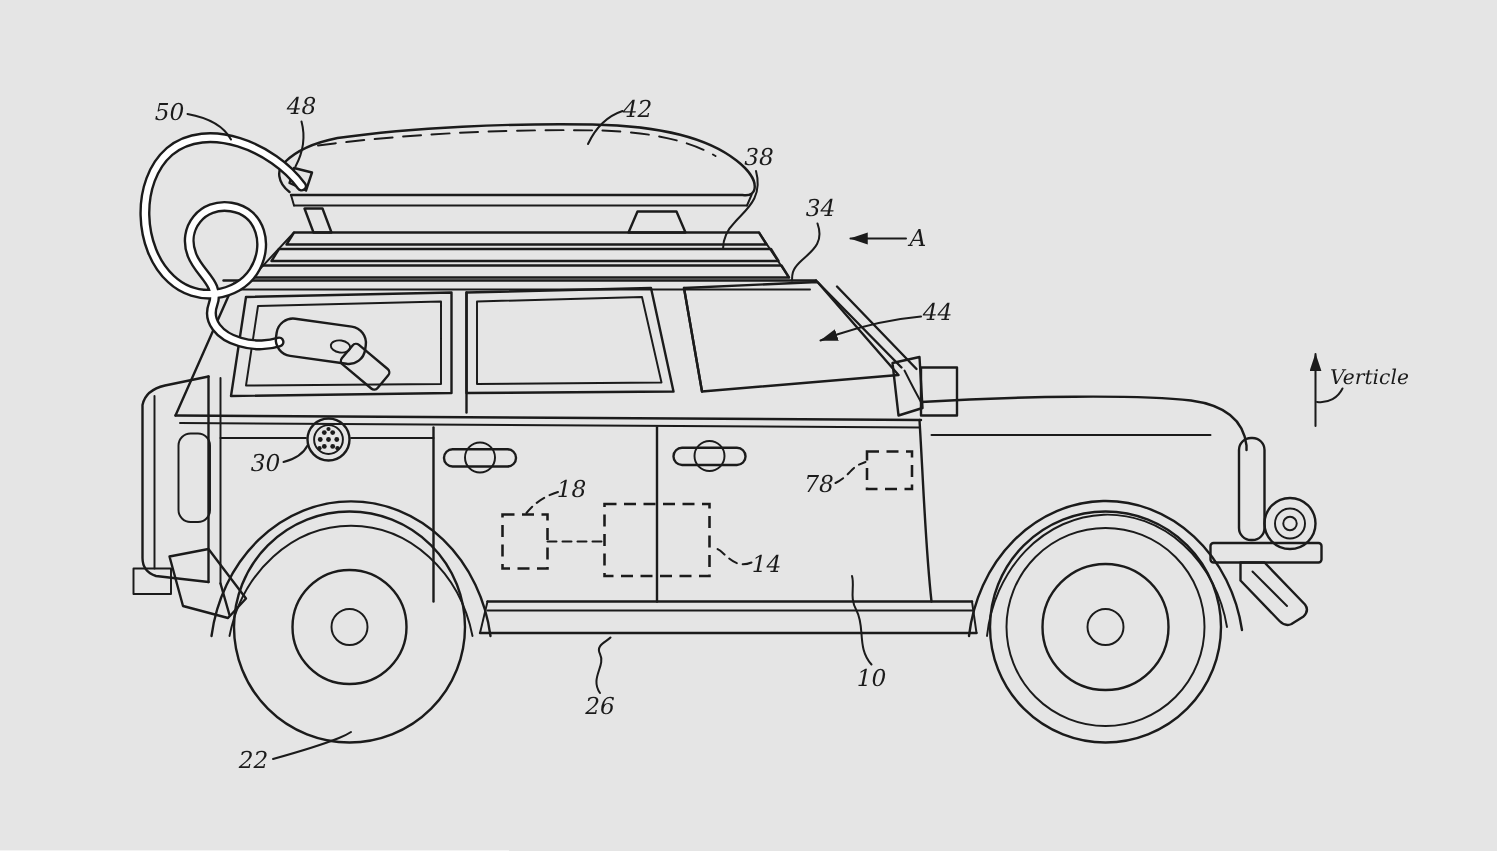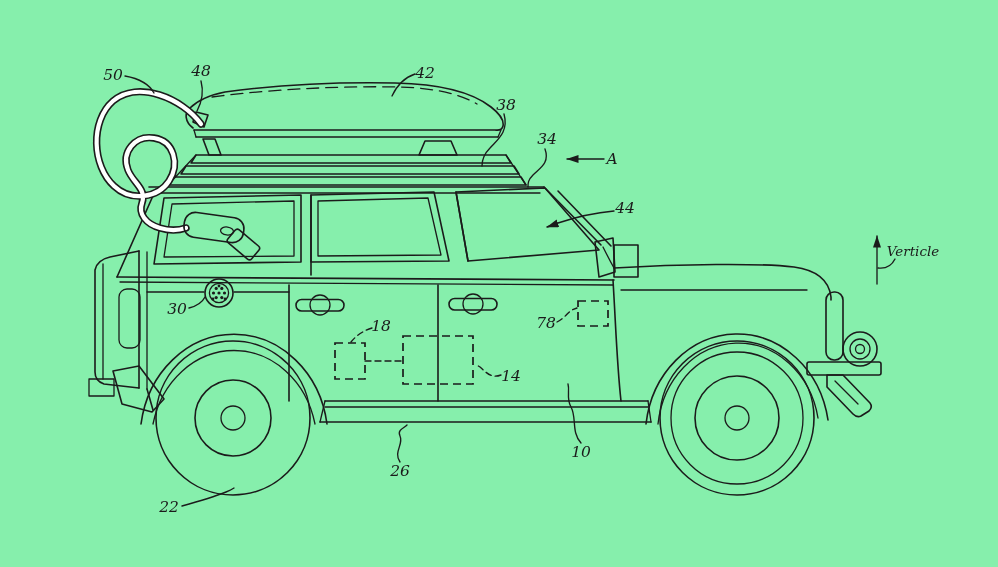--- a/index.html
+++ b/index.html
@@ -1,16 +1,16 @@
 <!DOCTYPE html>
 <html><head>
 <meta charset="utf-8">
 <style>
   html,body{margin:0;padding:0;background:#ffffff;}
-  .stage{position:relative;width:998px;height:567px;background:#86efac;overflow:hidden;
+  .stage{position:relative;width:998px;height:567px;background:#e5e5e5;overflow:hidden;
          font-family:"DejaVu Serif", serif;}
   svg{display:block;}
   .ink{stroke:#1b1b1b;fill:none;stroke-width:1.6;stroke-linecap:round;stroke-linejoin:round;}
   .thin{stroke-width:1.3;}
   .lead{stroke:#1b1b1b;fill:none;stroke-width:1.35;stroke-linecap:round;}
   .dashbox{stroke:#1b1b1b;fill:none;stroke-width:1.7;stroke-dasharray:8 5;}
   .dashlead{stroke:#1b1b1b;fill:none;stroke-width:1.35;stroke-dasharray:6 4;stroke-linecap:round;}
   .num{font-family:"DejaVu Serif", serif;font-style:italic;font-size:15.5px;fill:#1b1b1b;
        text-anchor:middle;}
   .small{font-size:13.5px;}

